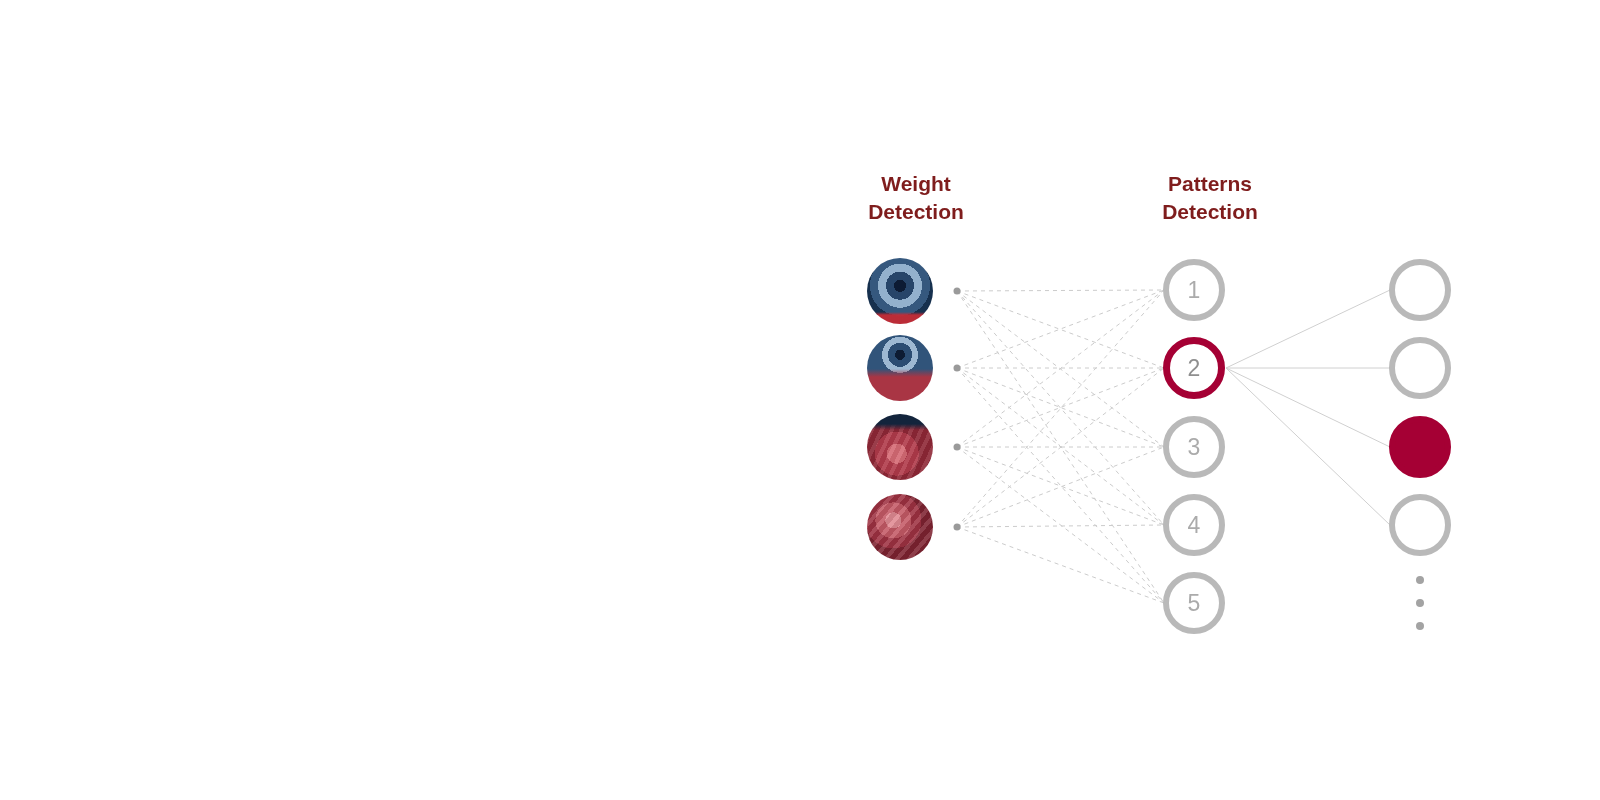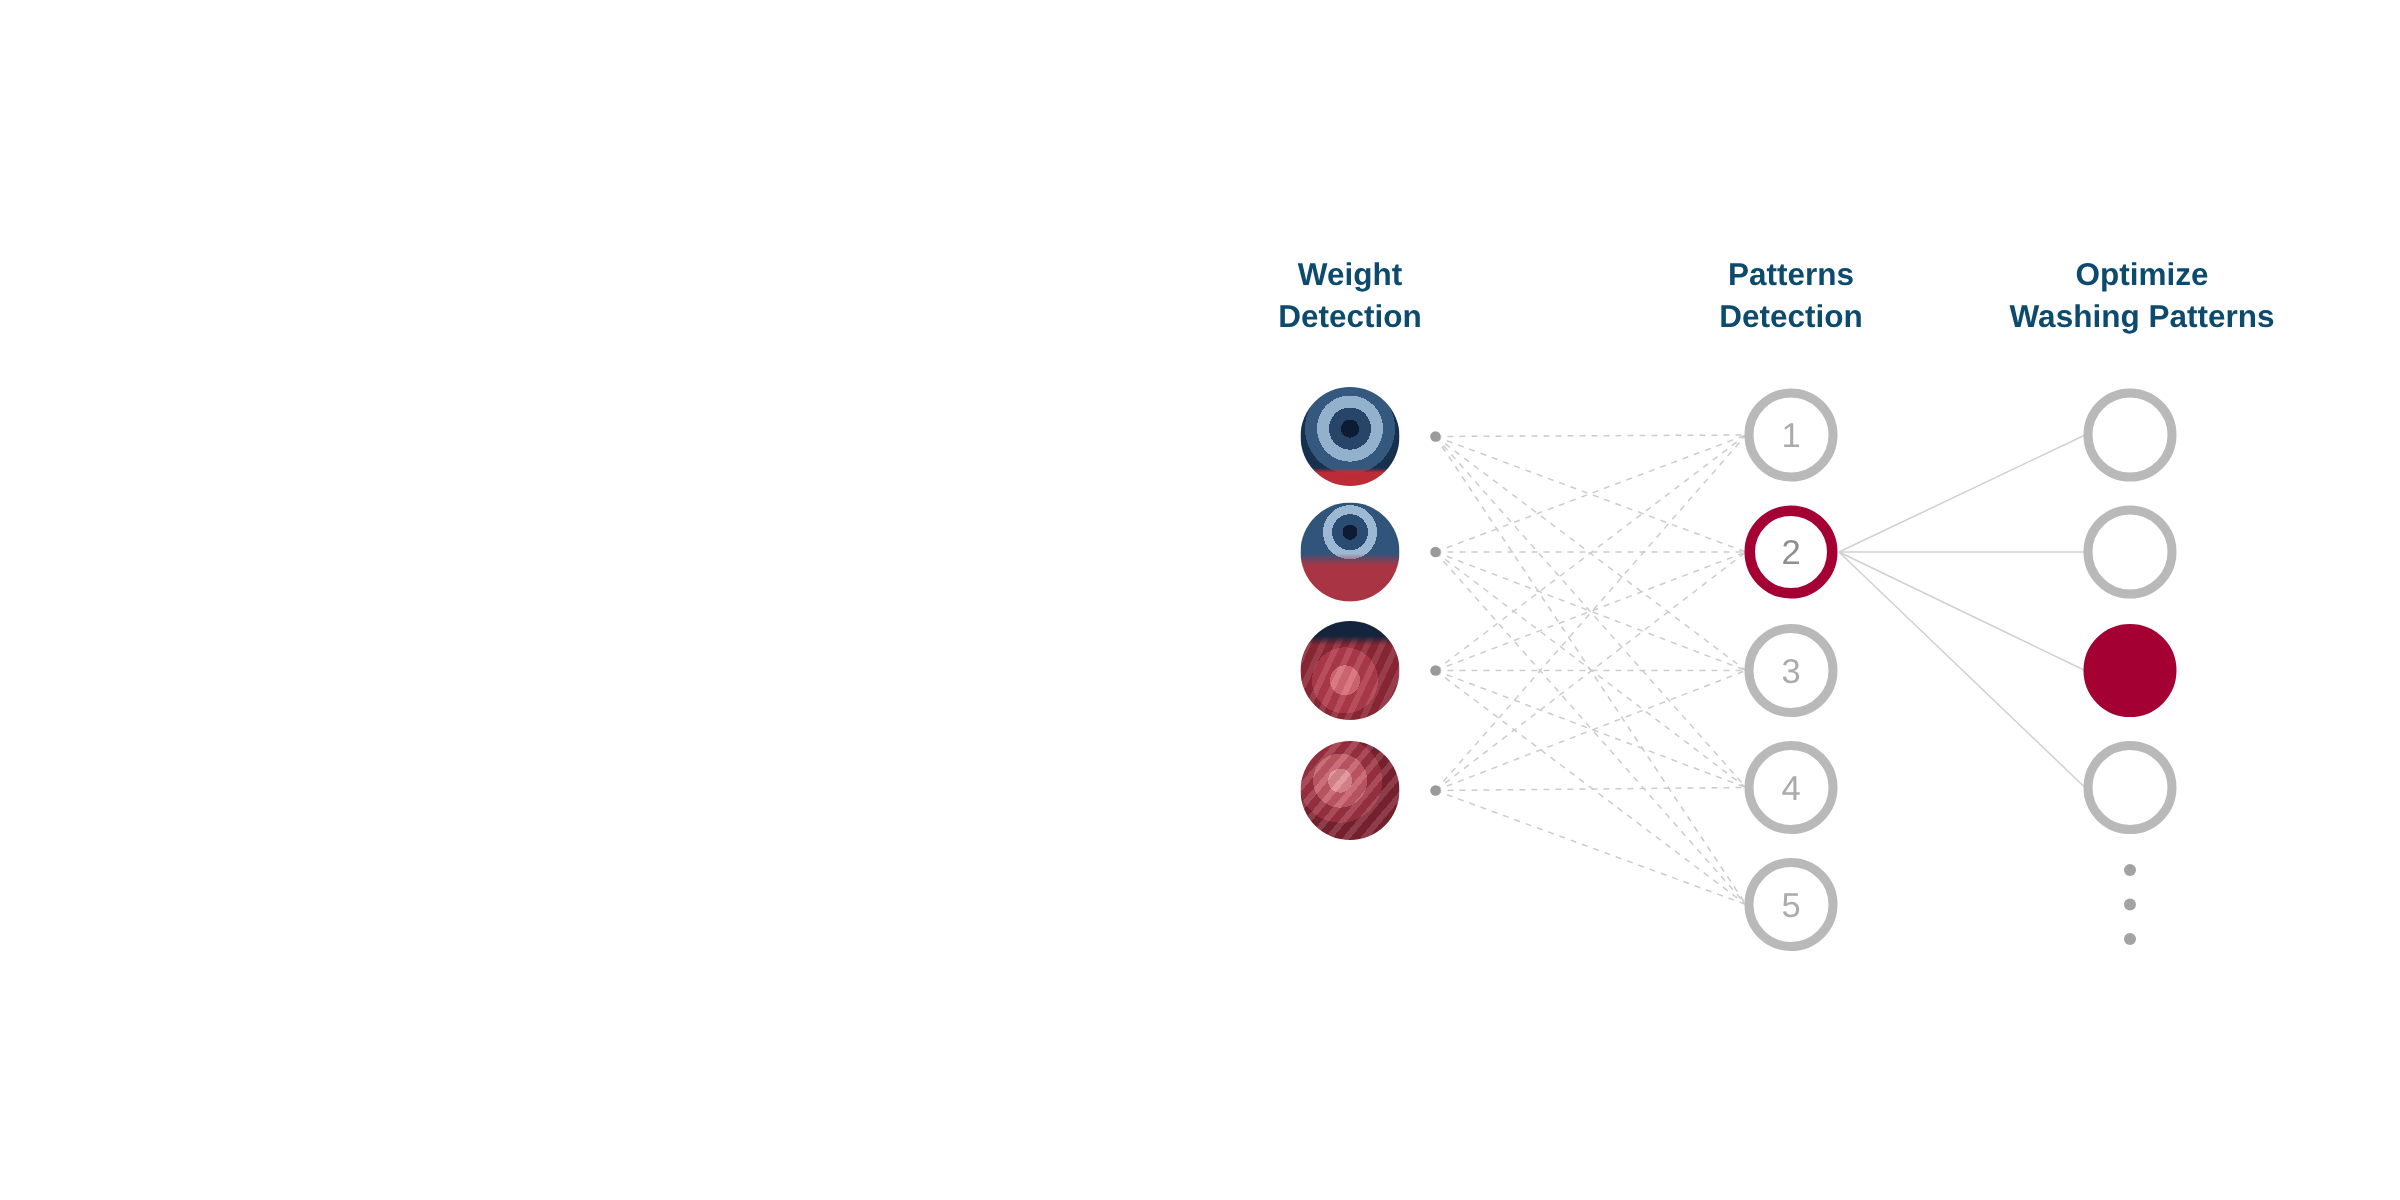--- a/index.html
+++ b/index.html
@@ -20,23 +20,24 @@
     left: 0; top: 0;
     width: 1600px; height: 800px;
     pointer-events: none;
   }
   .col-title {
     position: absolute;
     transform: translateX(-50%);
     text-align: center;
     font-size: 21px;
     font-weight: 700;
-    color: #0c4a6e;
+    color: #7f1d1d;
     line-height: 28px;
     white-space: nowrap;
+    margin-left: 16px;
   }
   .photo {
     position: absolute;
     width: 66px;
     height: 66px;
     border-radius: 50%;
     transform: translate(-50%, -50%);
     overflow: hidden;
   }
   .photo-drum {
@@ -140,24 +141,20 @@
   </svg>
 
   <div class="col-title" style="left:900px; top:170px;">
     <div>Weight</div>
     <div>Detection</div>
   </div>
   <div class="col-title" style="left:1194px; top:170px;">
     <div>Patterns</div>
     <div>Detection</div>
   </div>
-  <div class="col-title" style="left:1428px; top:170px;">
-    <div>Optimize</div>
-    <div>Washing Patterns</div>
-  </div>
 
   <div class="photo photo-drum" style="left:900px; top:291px;"></div>
   <div class="photo photo-drum-fabric" style="left:900px; top:368px;"></div>
   <div class="photo photo-fabric-drum" style="left:900px; top:447px;"></div>
   <div class="photo photo-fabric" style="left:900px; top:527px;"></div>
 
   <div class="dot" style="left:957px; top:291px;"></div>
   <div class="dot" style="left:957px; top:368px;"></div>
   <div class="dot" style="left:957px; top:447px;"></div>
   <div class="dot" style="left:957px; top:527px;"></div>

